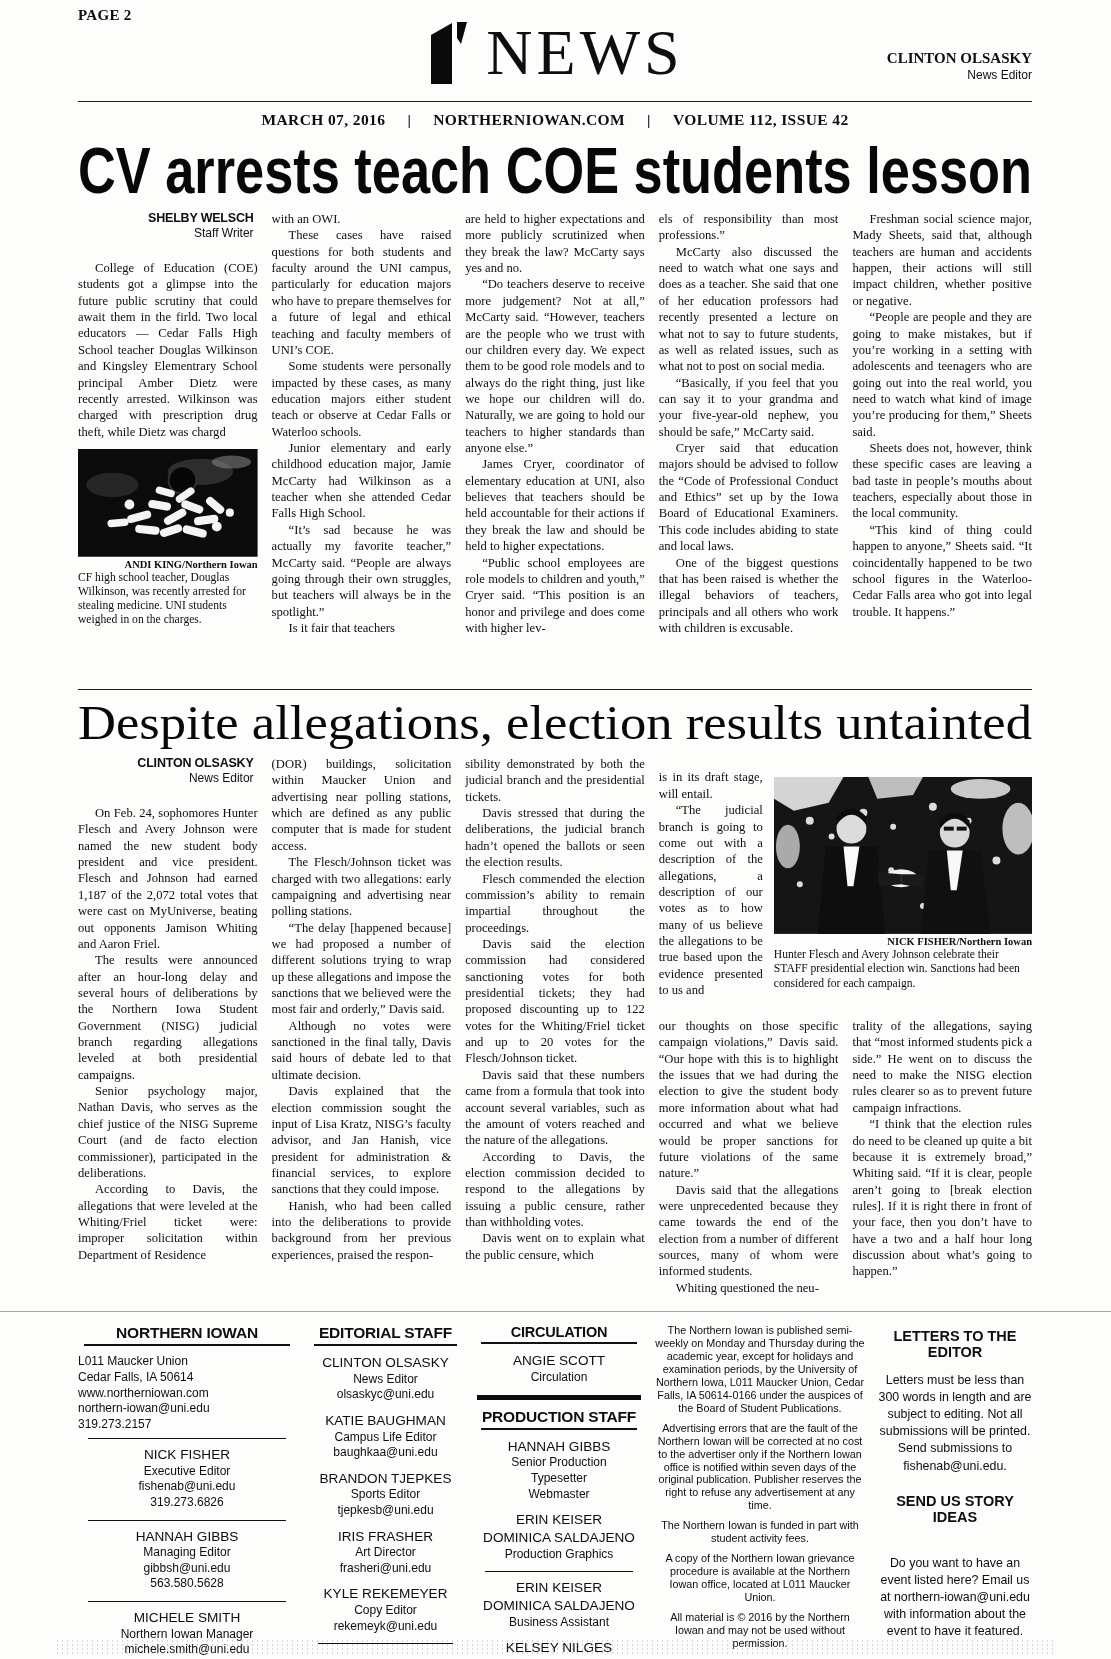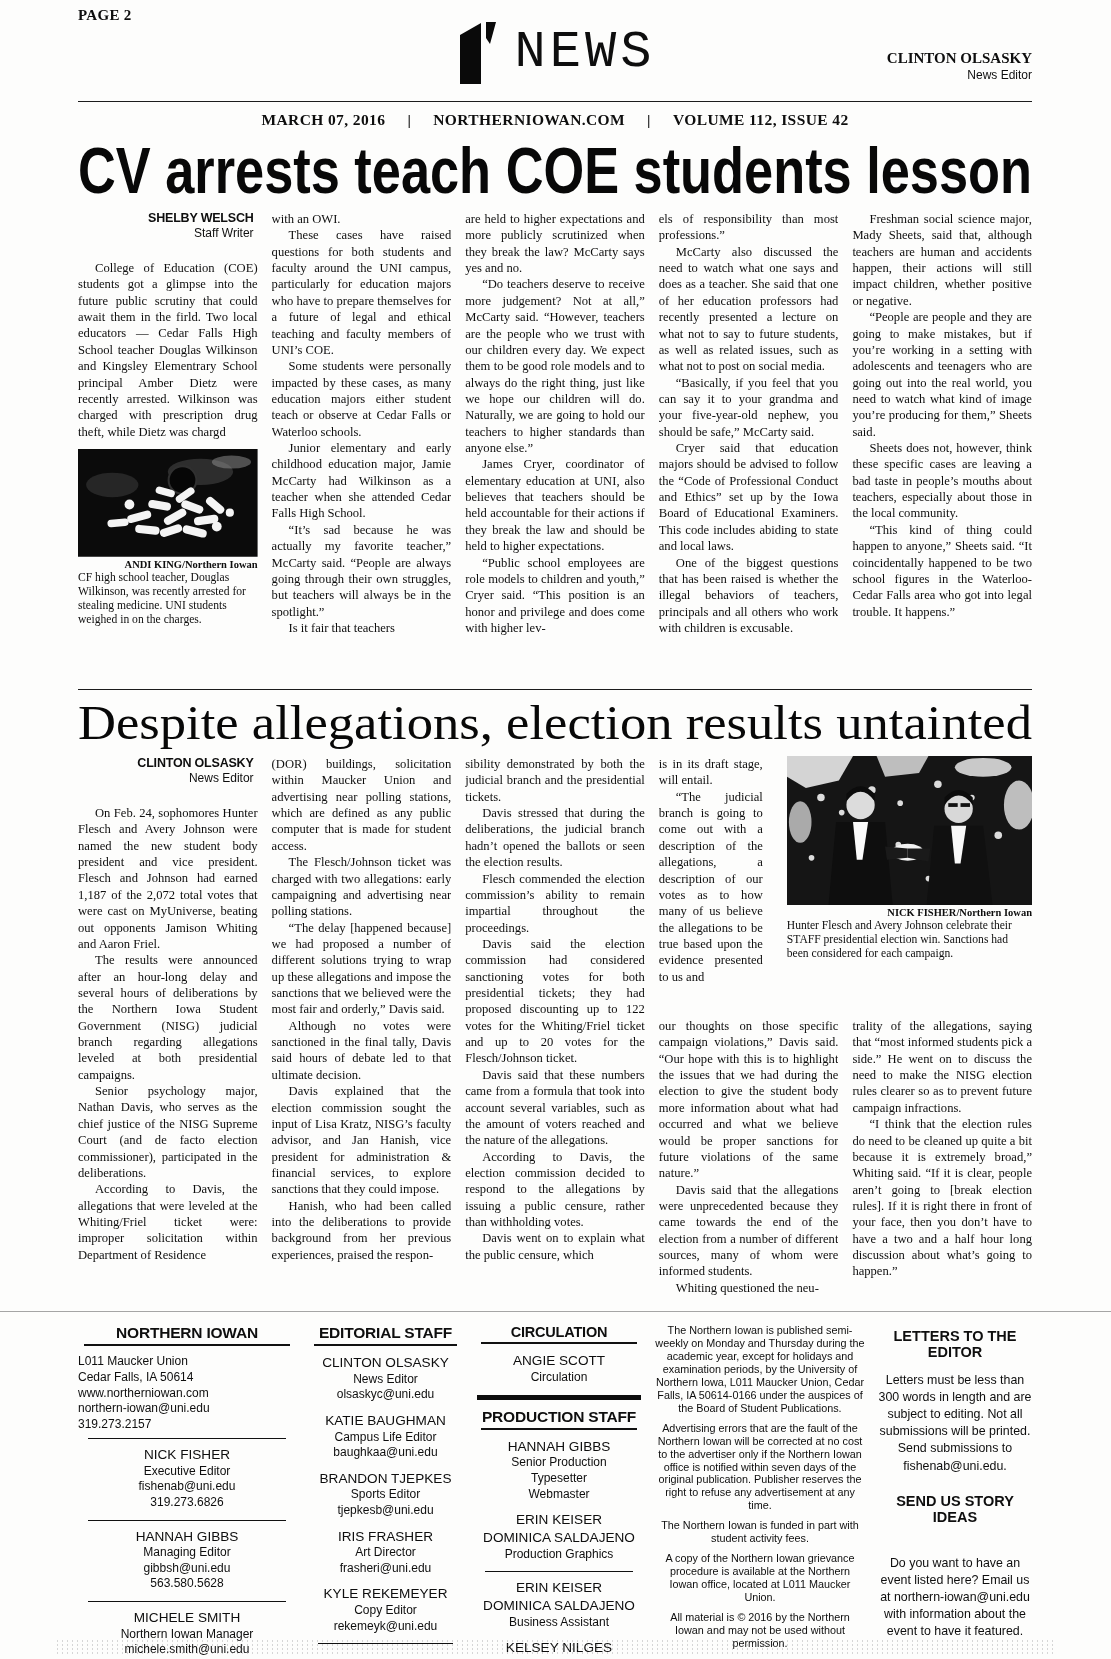--- a/index.html
+++ b/index.html
@@ -4,21 +4,21 @@
 <style>
   html,body{margin:0;padding:0;background:#888;}
   .page{width:1111px;height:1659px;background:#fdfdfc;position:relative;overflow:hidden;
         font-family:"Liberation Serif",serif;color:#0e0e0e;margin:0 auto;}
   .content{padding:7px 79px 0 78px;}
 
   
   .masthead{display:grid;grid-template-columns:1fr auto 1fr;align-items:center;height:92px;}
   .page-label{align-self:start;font-weight:bold;font-size:15px;letter-spacing:.3px;}
   .brand{display:flex;align-items:center;gap:10px;justify-content:center;}
-  .brand-word{font-family:Liberation Mono, monospace;font-size:52px;letter-spacing:4px;line-height:1;}
+  .brand-word{font-family:Liberation Serif, serif;font-size:64px;letter-spacing:4px;line-height:1;}
   .editor-block{text-align:right;align-self:center;margin-top:26px;}
   .editor-name{font-weight:bold;font-size:15px;}
   .editor-title{font-family:"Liberation Sans",sans-serif;font-size:12px;margin-top:1px;}
   .rule{border:0;border-top:1.6px solid #1c1c1c;margin:2px 0;}
   .dateline{text-align:center;font-weight:bold;font-size:15.5px;letter-spacing:.4px;padding:7px 0 4px;}
   .dateline .sep{padding:0 22px;font-weight:bold;}
 
   
   .hl-svg{display:block;margin:2px 0 4px;}
   .hl1-text{font-family:"Liberation Sans",sans-serif;font-weight:700;font-size:64px;fill:#080808;}
@@ -36,21 +36,21 @@
   .byline-role{font-family:"Liberation Sans",sans-serif;font-size:12px;margin-top:1px;}
 
   
   .figure{margin-top:9px;}
   .photo{display:block;width:100%;}
   .photo-credit{font-family:Liberation Serif, serif;font-weight:700;font-size:10.5px;text-align:right;margin-top:2px;}
   .photo-caption{font-family:Liberation Serif, serif;font-size:11.6px;line-height:1.22;text-align:left;margin-top:1px;}
 
   
   .right-sec{flex:2.078;min-width:0;display:flex;flex-direction:column;}
-  .rs-top{display:flex;gap:24px;height:256px;overflow:hidden;}
+  .rs-top{display:flex;gap:11px;height:256px;overflow:hidden;align-items:center;}
   .rs-narrow{width:104px;flex:none;overflow:hidden;}
   .rs-photo-wrap{flex:1;min-width:0;}
   .rs-bottom{display:flex;gap:14px;margin-top:6px;flex:1;overflow:hidden;}
 
   
   .footer{border-top:1px solid #a5a5a5;margin-top:12px;padding:12px 78px 0;display:flex;gap:12px;
           font-family:"Liberation Sans",sans-serif;height:332px;overflow:hidden;}
   .f-col{text-align:center;}
   .f-col-ni{width:218px;flex:none;}
   .f-col-ed{width:155px;flex:none;}

